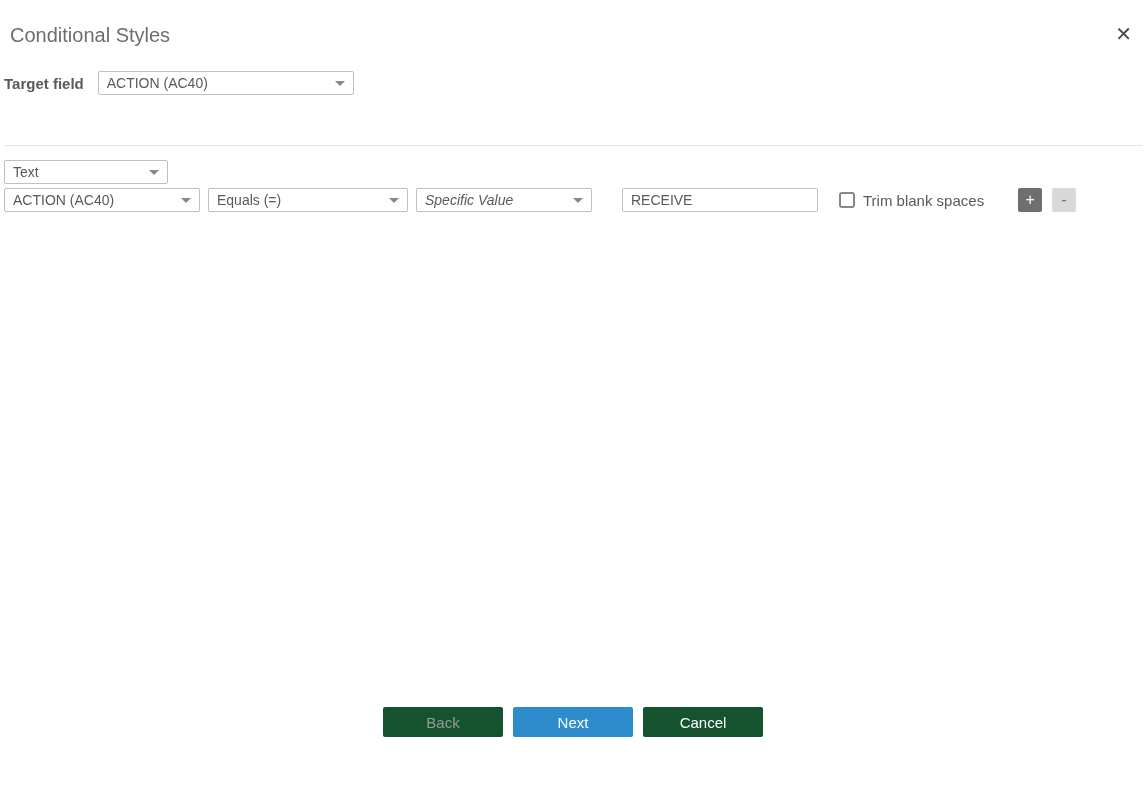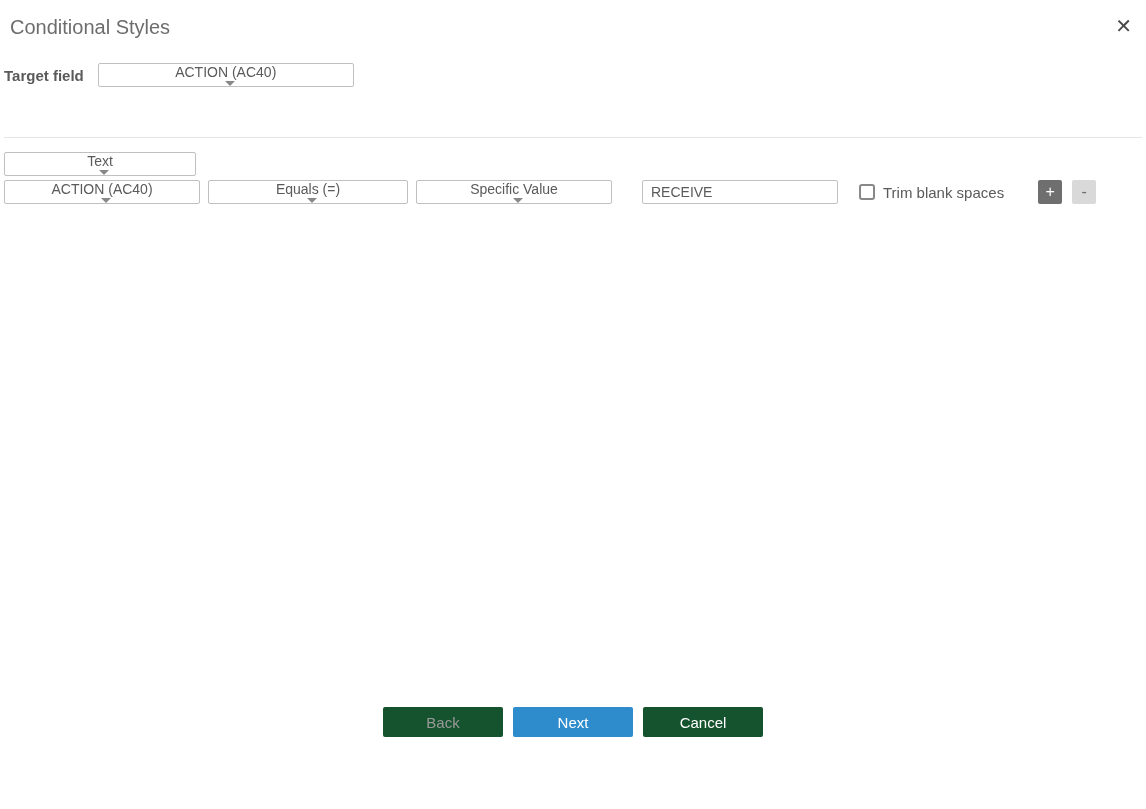--- a/index.html
+++ b/index.html
@@ -16,21 +16,21 @@
   }
   .dialog {
     position: relative;
     width: 1146px;
     padding: 0;
   }
   .dialog-header {
     display: flex;
     justify-content: space-between;
     align-items: flex-start;
-    padding: 16px 10px 0 10px;
+    padding: 24px 10px 0 10px;
   }
   .dialog-title {
     font-size: 20px;
     color: #6d6d6d;
     font-weight: 400;
   }
   .close-btn {
     font-size: 20px;
     color: #4a4a4a;
     cursor: pointer;
@@ -62,21 +62,20 @@
     justify-content: space-between;
     border: 1px solid #c0c0c0;
     background: #fff;
     height: 24px;
     padding: 0 8px;
     border-radius: 2px;
     cursor: pointer;
     color: #5a5a5a;
     font-size: 14px;
     position: relative;
-    flex-direction: column;
   }
   .select .caret {
     width: 0; height: 0;
     border-left: 5px solid transparent;
     border-right: 5px solid transparent;
     border-top: 5px solid #888;
     margin-left: 8px;
   }
   .text-input {
     border: 1px solid #c0c0c0;
@@ -98,24 +97,24 @@
   .cond-rows {
     margin: 14px 4px 0 4px;
   }
   .row {
     display: flex;
     align-items: center;
     gap: 8px;
     margin-bottom: 4px;
   }
   .w-target { width: 256px; }
-  .w-type   { width: 192px; }
+  .w-type   { width: 164px; }
   .w-field  { width: 196px; }
   .w-op     { width: 200px; }
-  .w-vtype  { width: 196px; }
+  .w-vtype  { width: 176px; font-style: italic; }
   .w-val    { width: 196px; }
   .checkbox-wrap {
     display: inline-flex;
     align-items: center;
     gap: 8px;
     margin-left: 13px;
   }
   .cb {
     width: 16px; height: 16px;
     border: 2px solid #888;

